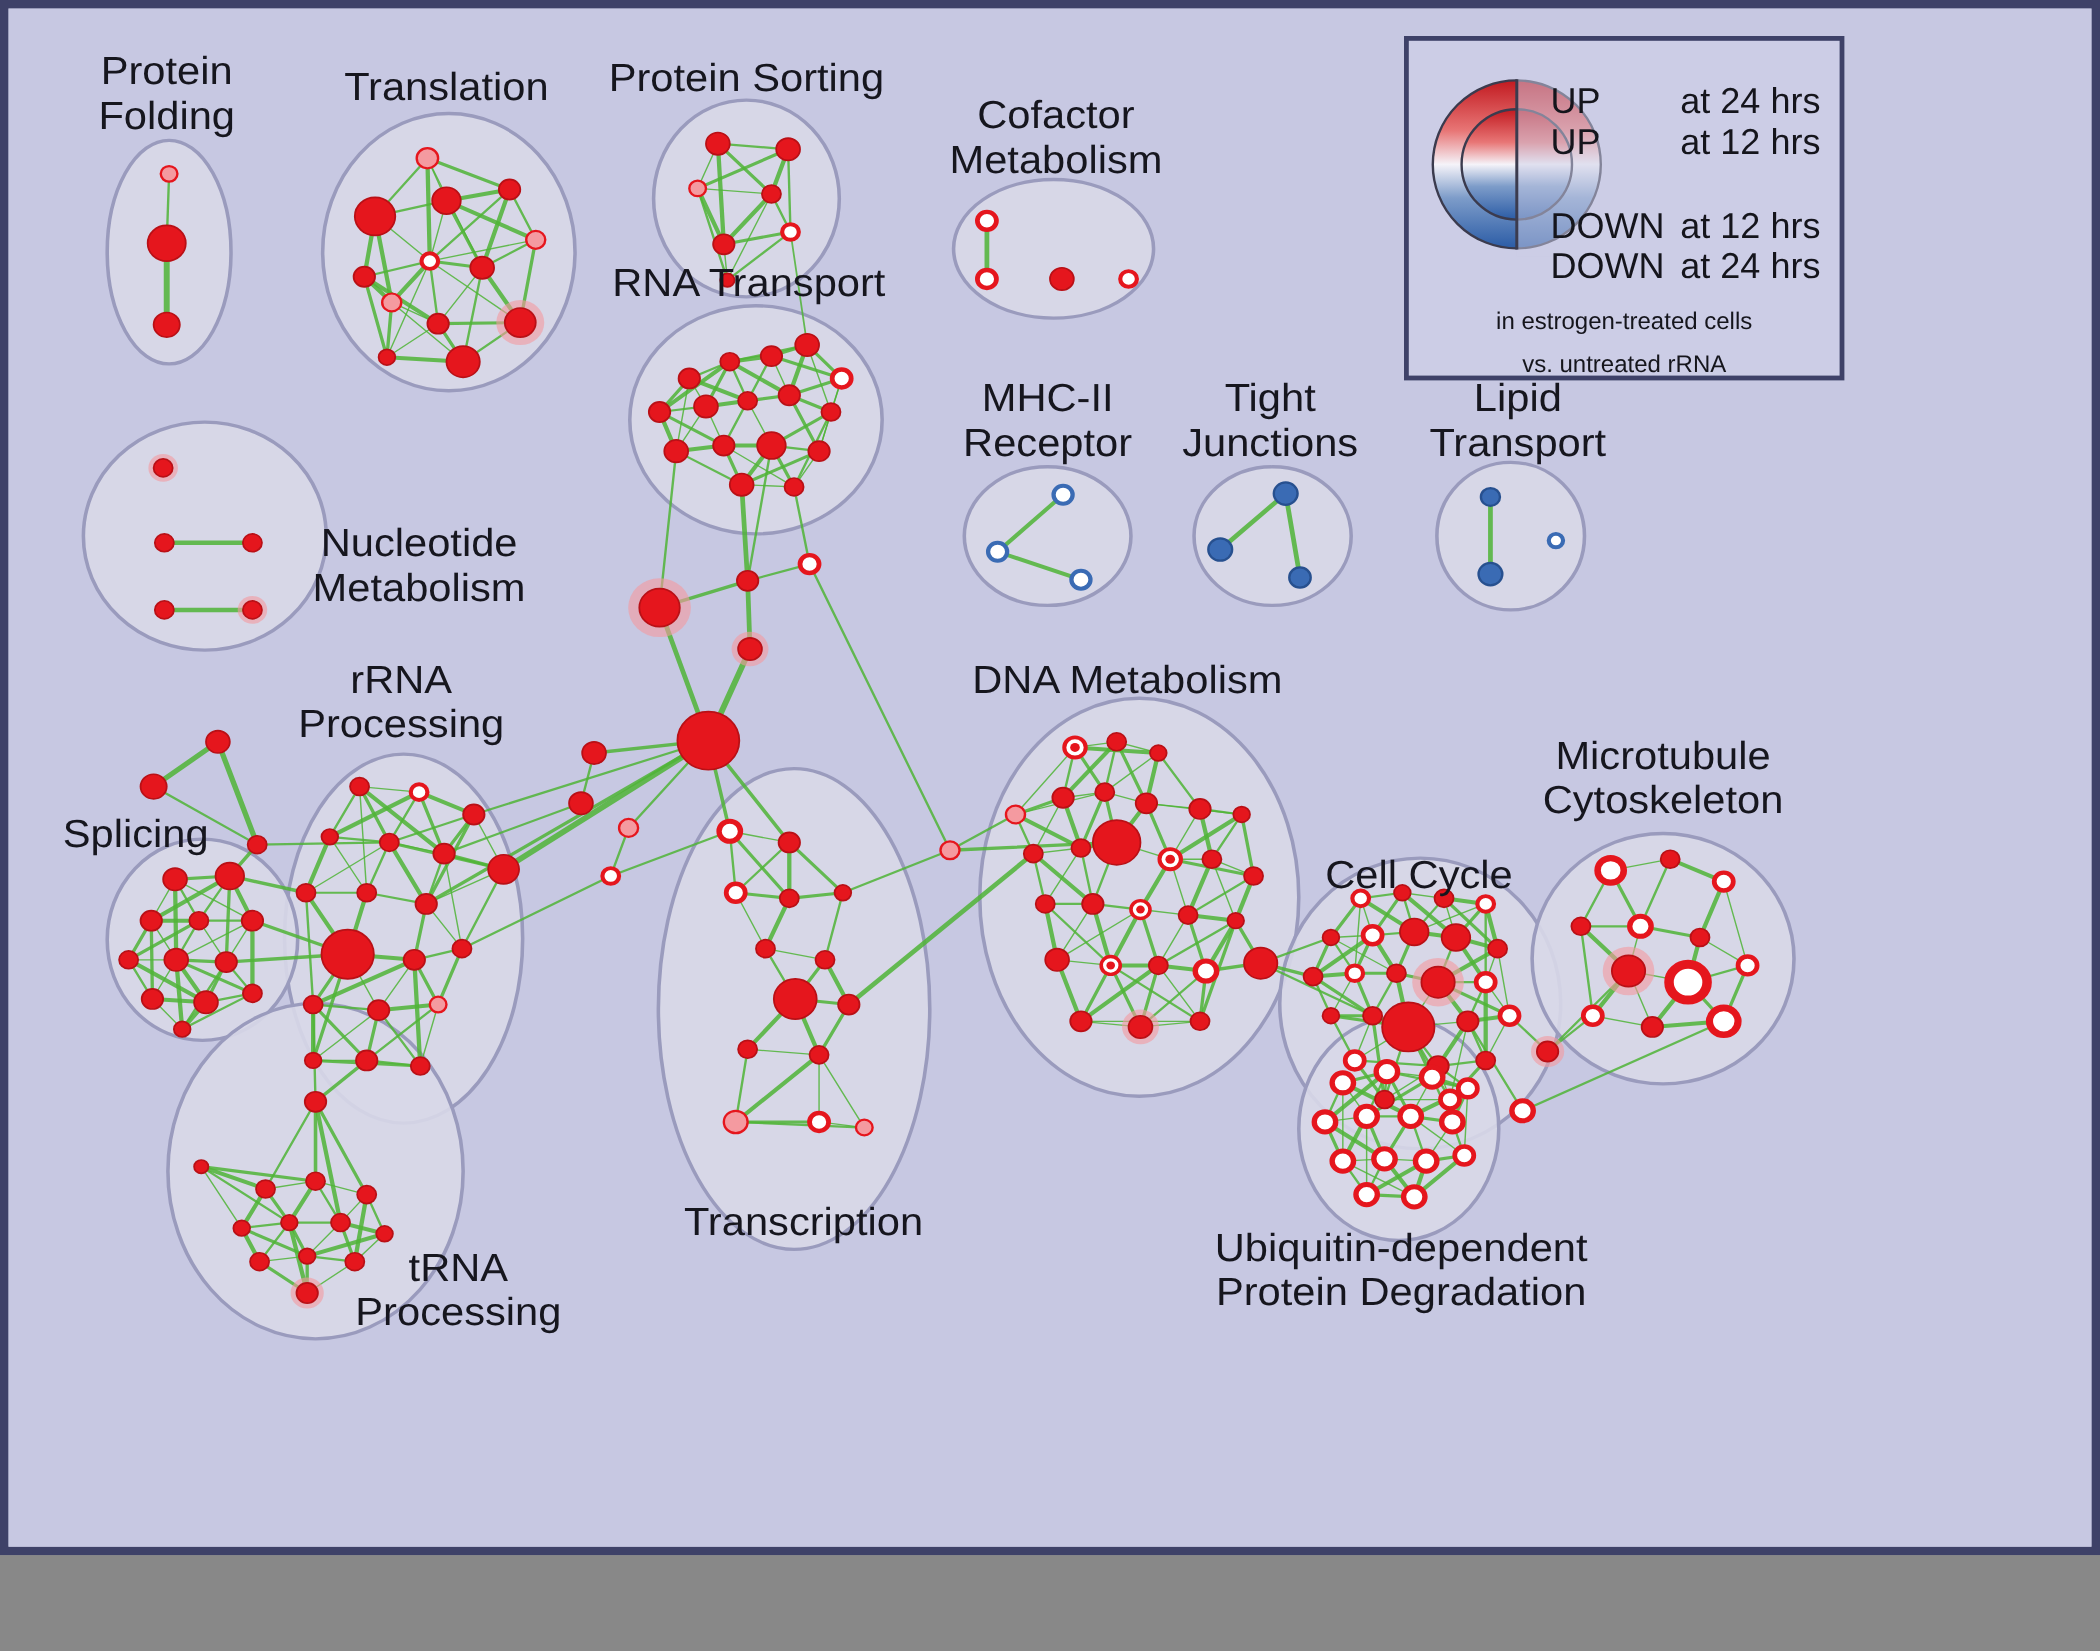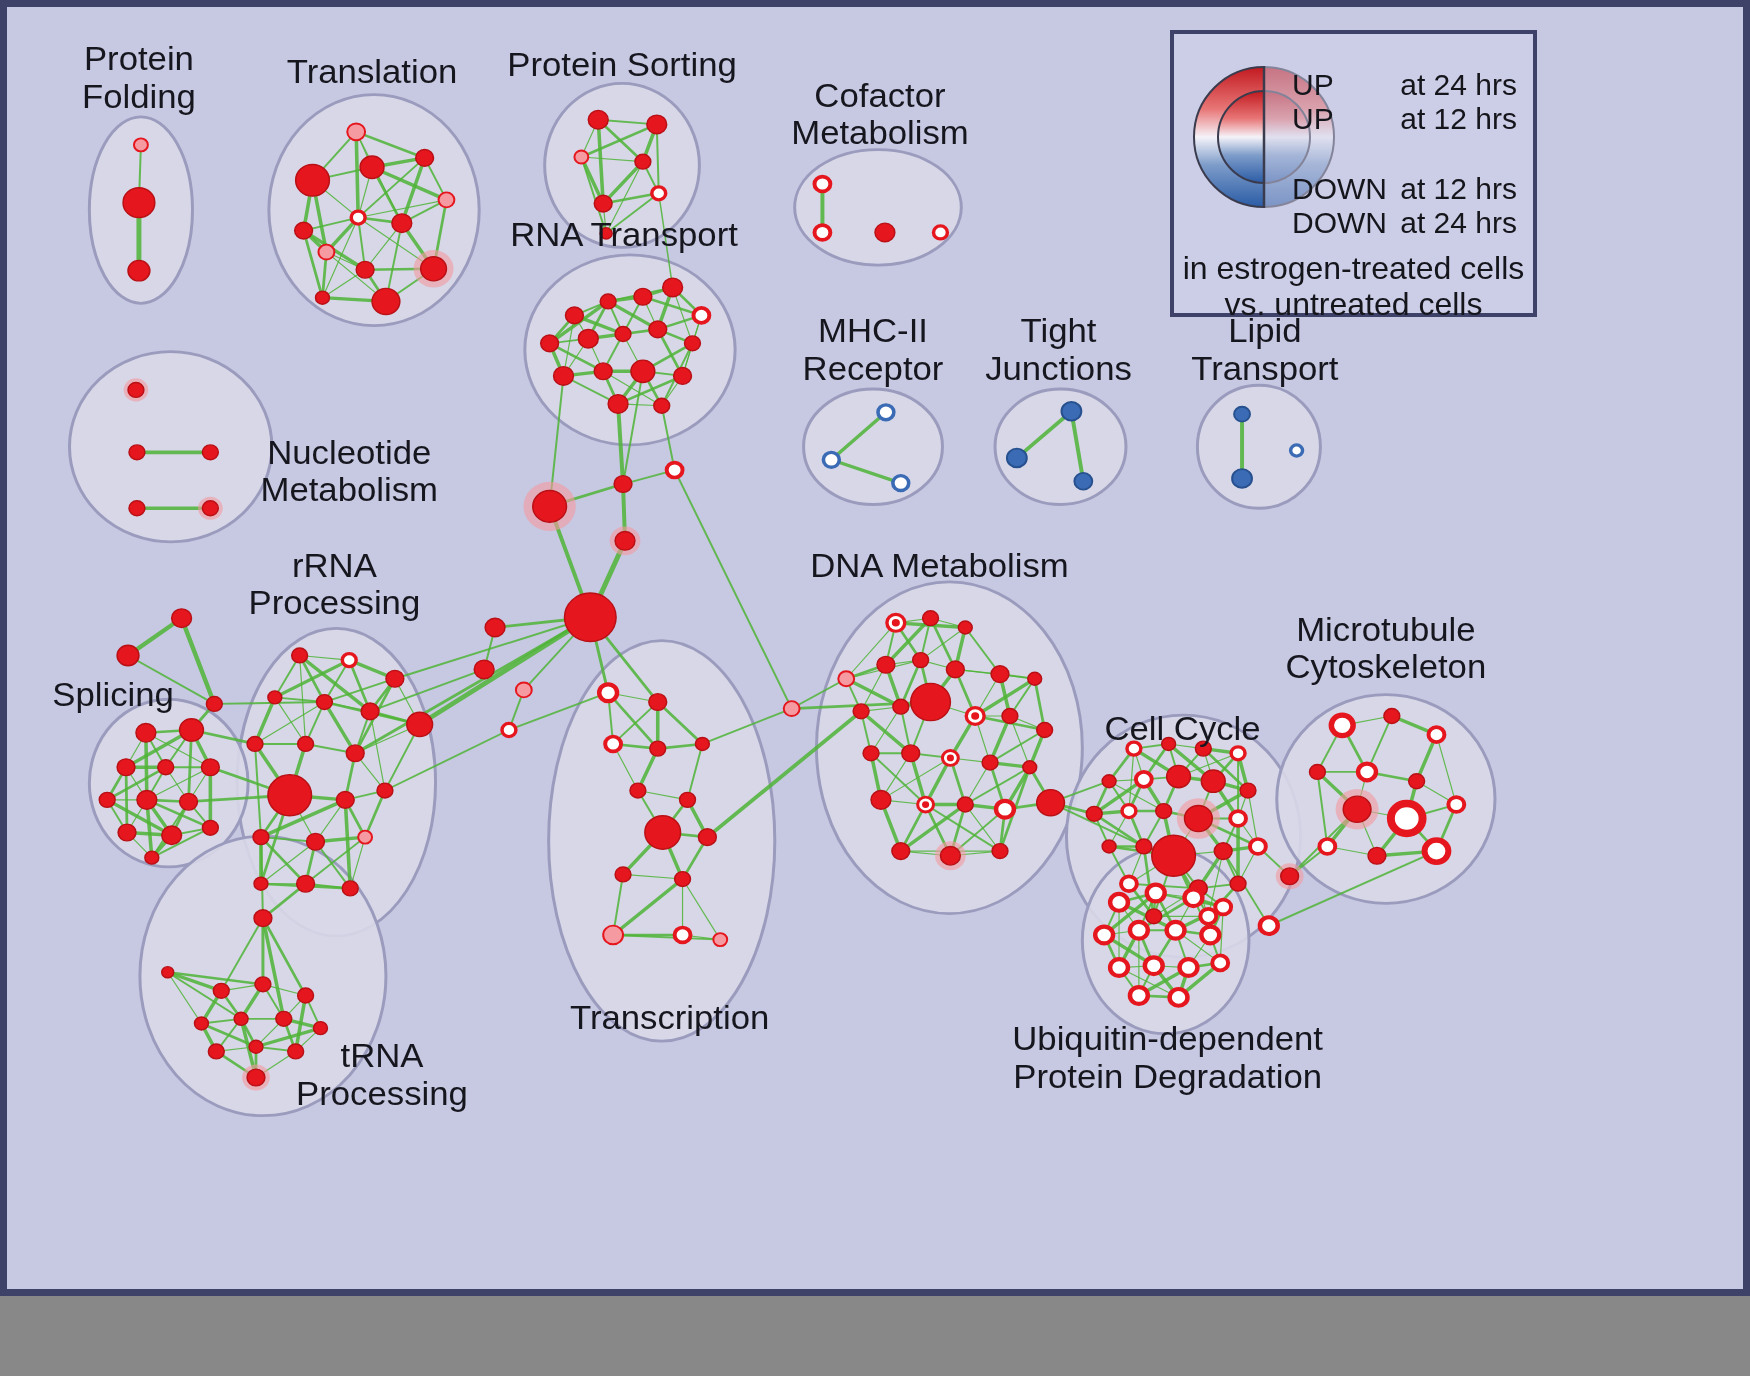--- a/index.html
+++ b/index.html
@@ -23,21 +23,21 @@
     position:absolute;left:118px;right:16px;height:34px;
     display:flex;justify-content:space-between;align-items:flex-start;
     font-size:30px;white-space:nowrap;
   }
   .lg-row.r1{top:34px;}
   .lg-row.r2{top:68px;}
   .lg-row.r3{top:138px;}
   .lg-row.r4{top:172px;}
   .lg-caption{
     position:absolute;top:216px;left:0;right:0;
-    text-align:center;font-size:32px;line-height:36px;
+    text-align:center;font-size:20px;line-height:36px;
   }
 </style>
 </head>
 <body>
 
 <div class="figure">
   <svg id="net" viewBox="0 0 1750 1376" preserveAspectRatio="none">
       <rect x="0" y="0" width="1750" height="1376" fill="#c7c8e2"></rect>
       <g>
         <ellipse cx="135" cy="218" rx="52" ry="100" fill="#d8d8e8" fill-opacity="0.9" stroke="#9a9bbd" stroke-width="3"></ellipse>
@@ -871,16 +871,16 @@
     <div class="lg-row r3">
       <span>DOWN</span>
       <span>at 12 hrs</span>
     </div>
     <div class="lg-row r4">
       <span>DOWN</span>
       <span>at 24 hrs</span>
     </div>
     <div class="lg-caption">
       <div>in estrogen-treated cells</div>
-      <div>vs. untreated cells</div>
+      <div>vs. untreated rRNA</div>
     </div>
   </div>
 </div>
 
 </body></html>

